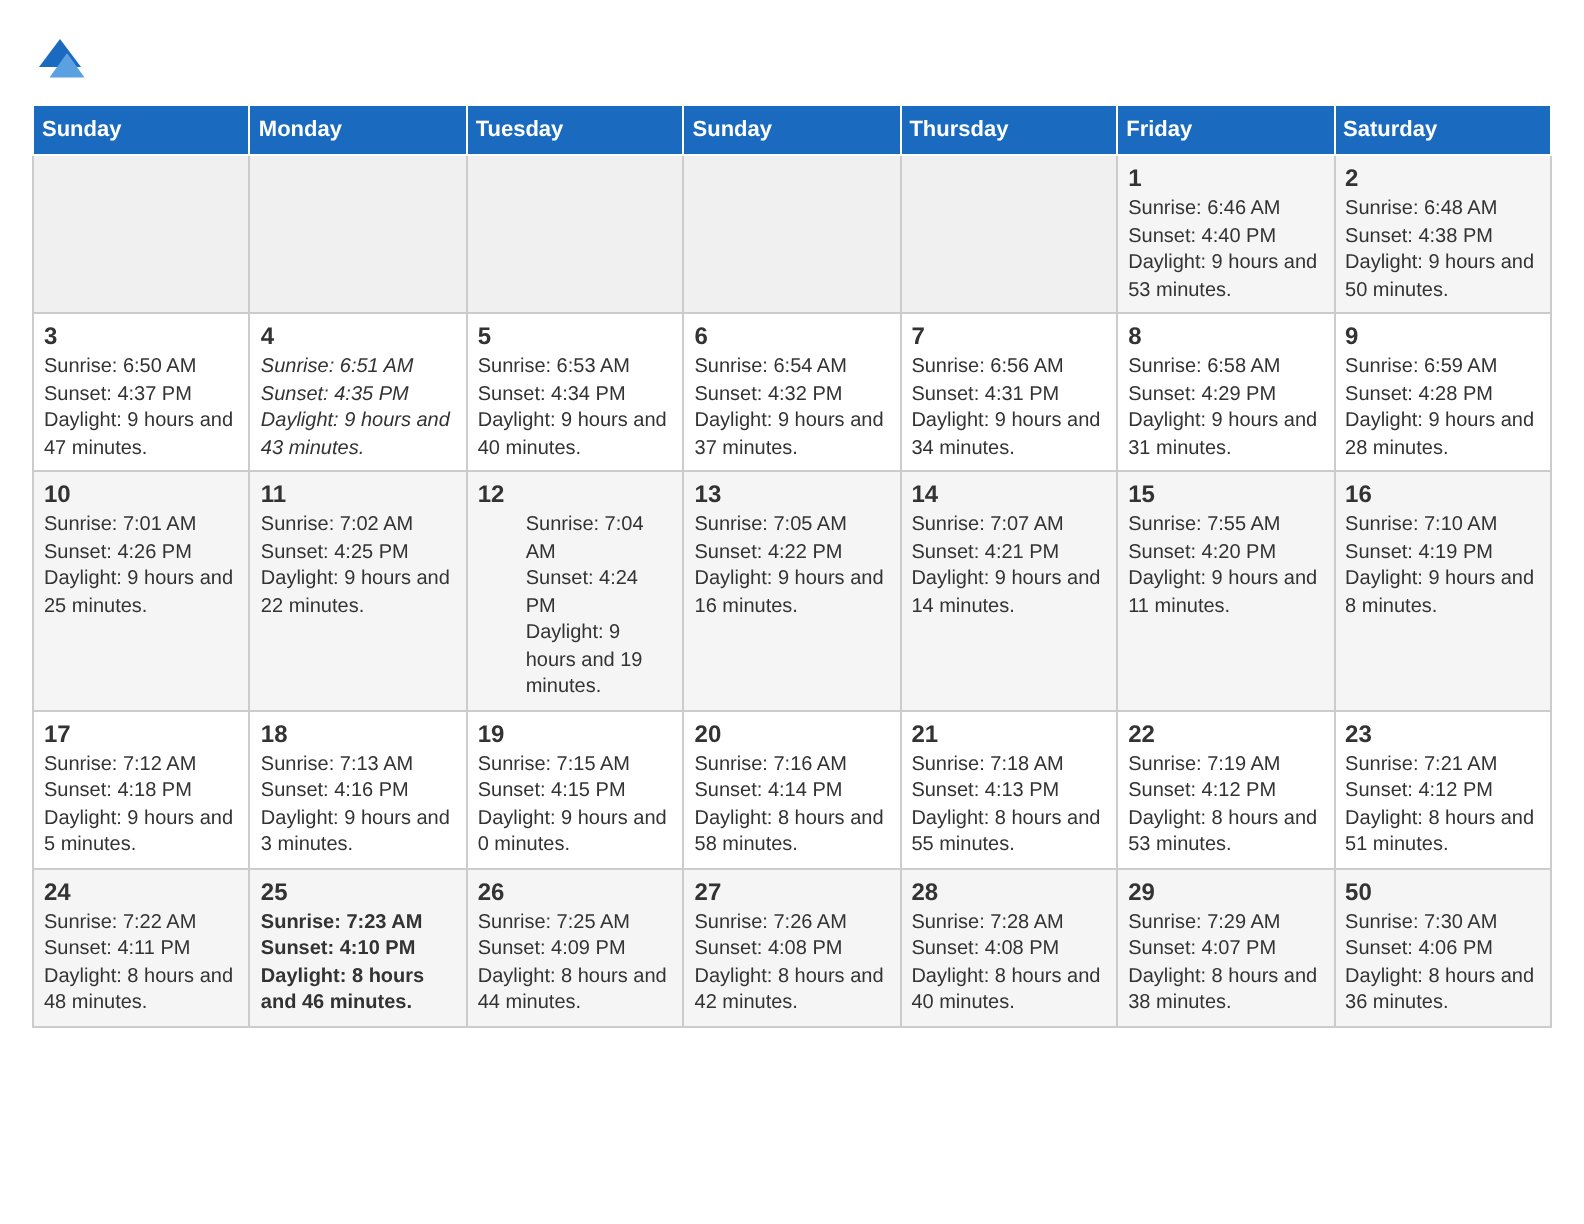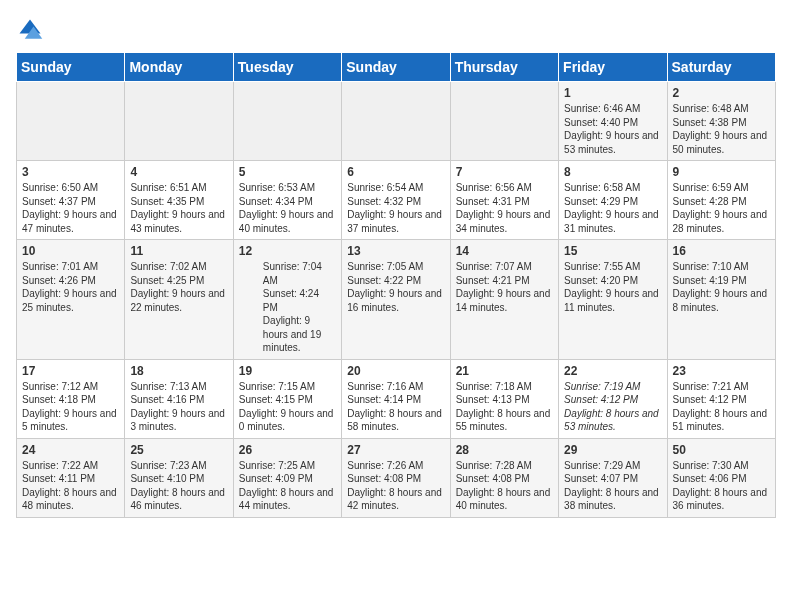--- a/index.html
+++ b/index.html
@@ -53,21 +53,21 @@
       color: #444;
     }
     .calendar-table {
       width: 100%;
       border-collapse: collapse;
       table-layout: fixed;
     }
     .calendar-table thead tr th {
       background: #1a6bbf;
       color: #fff;
-      font-size: 14px;
+      font-size: 11px;
       font-weight: bold;
       padding: 6px 4px;
       text-align: left;
       border: 1px solid #fff;
     }
     .calendar-table tbody tr td {
       vertical-align: top;
       border: 1px solid #ccc;
       padding: 4px 5px;
       font-size: 10.5px;
@@ -150,21 +150,21 @@
       </tr>
       <tr>
         <td>
           <span class="day-number">3</span>
           <div class="cell-content" style="white-space: pre-line;">Sunrise: 6:50 AM
 Sunset: 4:37 PM
 Daylight: 9 hours and 47 minutes.</div>
         </td>
         <td>
           <span class="day-number">4</span>
-          <div class="cell-content" style="white-space: pre-line;">Sunrise: 6:51 AM
+          <div class="cell-content" style="white-space: pre-line; font-style: italic;">Sunrise: 6:51 AM
 Sunset: 4:35 PM
 Daylight: 9 hours and 43 minutes.</div>
         </td>
         <td>
           <span class="day-number">5</span>
           <div class="cell-content" style="white-space: pre-line;">Sunrise: 6:53 AM
 Sunset: 4:34 PM
 Daylight: 9 hours and 40 minutes.</div>
         </td>
         <td>
@@ -262,41 +262,41 @@
 Daylight: 8 hours and 58 minutes.</div>
         </td>
         <td>
           <span class="day-number">21</span>
           <div class="cell-content" style="white-space: pre-line;">Sunrise: 7:18 AM
 Sunset: 4:13 PM
 Daylight: 8 hours and 55 minutes.</div>
         </td>
         <td>
           <span class="day-number">22</span>
-          <div class="cell-content" style="white-space: pre-line; font-style: italic;">Sunrise: 7:19 AM
+          <div class="cell-content" style="white-space: pre-line;">Sunrise: 7:19 AM
 Sunset: 4:12 PM
 Daylight: 8 hours and 53 minutes.</div>
         </td>
         <td>
           <span class="day-number">23</span>
           <div class="cell-content" style="white-space: pre-line;">Sunrise: 7:21 AM
 Sunset: 4:12 PM
 Daylight: 8 hours and 51 minutes.</div>
         </td>
       </tr>
       <tr>
         <td>
           <span class="day-number">24</span>
           <div class="cell-content" style="white-space: pre-line;">Sunrise: 7:22 AM
 Sunset: 4:11 PM
 Daylight: 8 hours and 48 minutes.</div>
         </td>
         <td>
           <span class="day-number">25</span>
-          <div class="cell-content" style="white-space: pre-line;">Sunrise: 7:23 AM
+          <div class="cell-content" style="white-space: pre-line; font-weight: bold;">Sunrise: 7:23 AM
 Sunset: 4:10 PM
 Daylight: 8 hours and 46 minutes.</div>
         </td>
         <td>
           <span class="day-number">26</span>
           <div class="cell-content" style="white-space: pre-line;">Sunrise: 7:25 AM
 Sunset: 4:09 PM
 Daylight: 8 hours and 44 minutes.</div>
         </td>
         <td>

